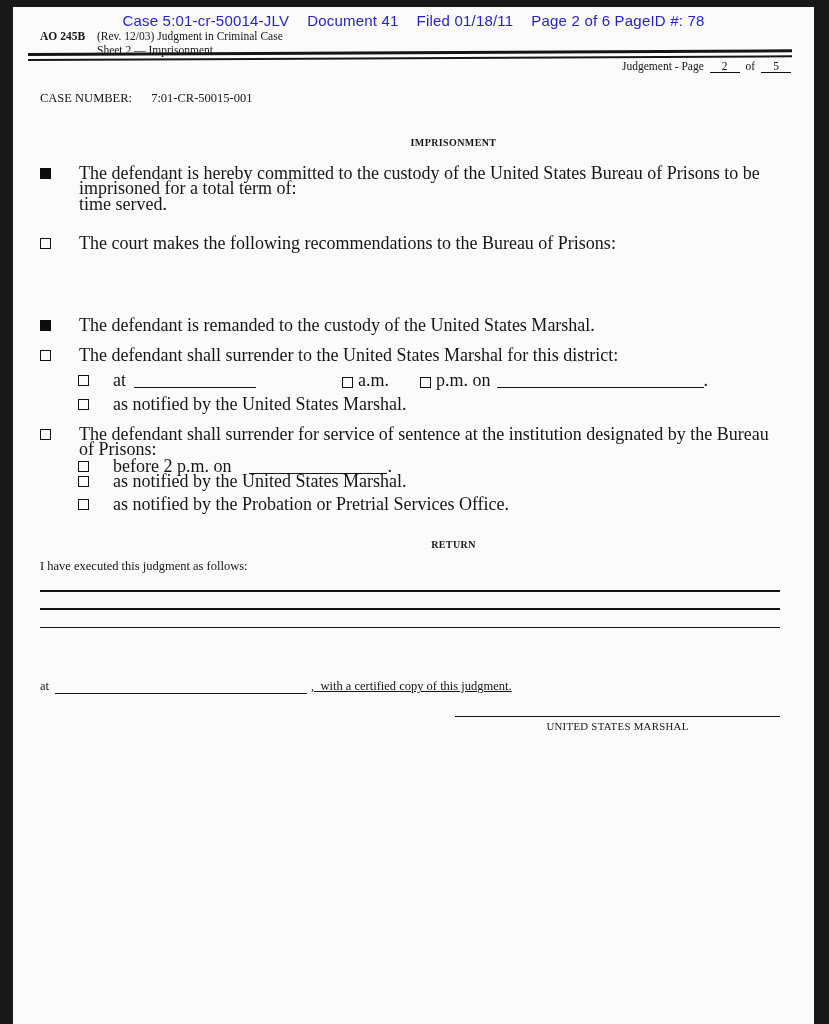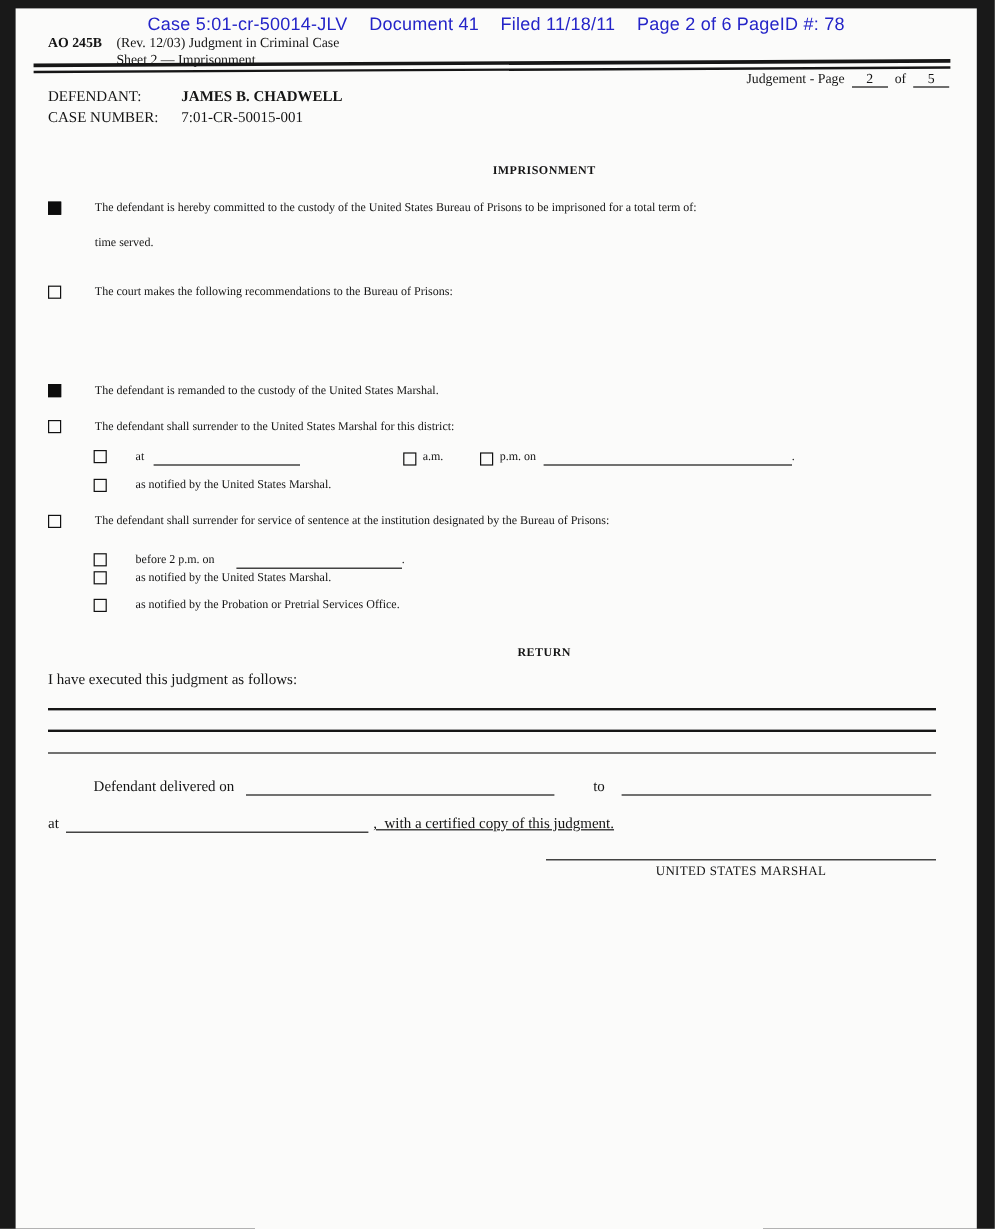--- a/index.html
+++ b/index.html
@@ -44,73 +44,69 @@
   .def-row { position:absolute; left:27px; font-size:12.5px; }
   .def-row .lbl { display:inline-block; width:108px; }
   .bold { font-weight:bold; }
 
   .sec-title {
     position:absolute; left:0; width:100%; text-align:center;
     font-size:10px; font-weight:bold; letter-spacing:.4px; margin:12px;padding-left:28px;
   }
 
   
-  .row { position:absolute; display:flex; font-size:10px; line-height:15px; }
+  .row { position:absolute; display:flex; font-size:18px; line-height:15px; }
   .row.l1 { left:27px; }
   .row.l2 { left:65px; }
   .cb {
     flex:0 0 auto; width:9px; height:9px; margin-top:2px;
     border:1.3px solid #111; background:transparent;
   }
   .cb.checked { background:#0d0d0d; border-color:#0d0d0d; }
   .row.l1 .txt { margin-left:28px; width:690px; }
   .row.l2 .txt { margin-left:24px; }
-  .term-line { margin-top:14px; }
+  .term-line { margin-top:1px; }
 
   .blank {
     display:inline-block; height:11px;
     border-bottom:1.6px solid #161616;
   }
   .inline-row { display:flex; align-items:flex-end; white-space:nowrap; }
 
   .rule-line { position:absolute; left:27px; width:740px; border-top:2px solid #161616; }
 
   .sig-block { position:absolute; font-size:10.8px; letter-spacing:.3px; text-align:center; }
   .sig-line { border-top:1.4px solid #161616; padding-top:3px; }
   .by-row { display:flex; align-items:flex-end; font-size:12.5px; letter-spacing:0; }
   .by-row .blank { flex:1 1 auto; }
 </style>
 </head>
 <body>
 
 <div class="page">
 
   <div class="stamp" style="color: rgb(36, 36, 200);">
-    <span>Case 5:01-cr-50014-JLV</span><span>Document 41</span><span>Filed 11/18/11</span><span>Page 2 of 6 PageID #: 78</span>
+    <span>Case 5:01-cr-50014-JLV</span><span>Document 41</span><span>Filed 01/18/11</span><span>Page 2 of 6 PageID #: 78</span>
   </div>
 
   <div class="form-no">AO 245B</div>
   <div class="rev-block">
     <div>(Rev. 12/03) Judgment in Criminal Case</div>
     <div>Sheet 2 — Imprisonment</div>
   </div>
 
   <div class="double-rule"></div>
 
   <div class="page-counter">
     <span>Judgement - Page</span>
     <span class="ublank">2</span>
     <span>of</span>
     <span class="ublank">5</span>
   </div>
 
-  <div class="def-row" style="top:66px">
-    <span class="lbl">DEFENDANT:</span>
-    <span class="val bold">JAMES B. CHADWELL</span>
-  </div>
   <div class="def-row" style="top:84px">
     <span class="lbl">CASE NUMBER:</span>
     <span class="val">7:01-CR-50015-001</span>
   </div>
 
   <h2 class="sec-title" style="top:118px">IMPRISONMENT</h2>
 
   <div class="row l1" style="top:159px">
     <span class="cb checked"></span>
     <span class="txt">
@@ -178,26 +174,20 @@
   </div>
 
   <h2 class="sec-title" style="top:520px">RETURN</h2>
 
   <div class="abs" style="left:27px; top:552px; font-size:12.5px;">I have executed this judgment as follows:</div>
 
   <div class="rule-line" style="top:583px;"></div>
   <div class="rule-line" style="top:601px;"></div>
   <div class="rule-line" style="top:620px; border-top-width:1.5px;"></div>
 
-  <div class="abs inline-row" style="left:65px; top:641px; font-size:12.5px;">
-    <span>Defendant delivered on</span>
-    <span class="blank" style="width:257px; margin-left:10px;"></span>
-    <span style="margin-left:32px;">to</span>
-    <span class="blank" style="width:258px; margin-left:14px;"></span>
-  </div>
 
   <div class="abs inline-row" style="left:27px; top:672px; font-size:12.5px;">
     <span>at</span>
     <span class="blank" style="width:252px; margin-left:6px;"></span>
     <span style="margin-left:4px; white-space:pre;text-decoration:underline;">,  with a certified copy of this judgment.</span>
   </div>
 
   <div class="sig-block" style="left:442px; top:709px; width:325px;">
     <div class="sig-line">UNITED STATES MARSHAL</div>
   </div>

